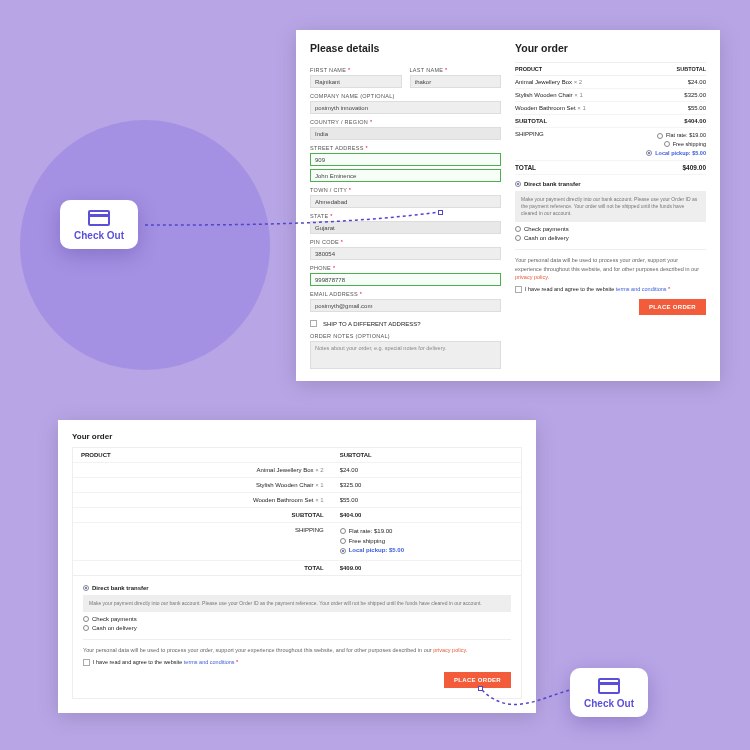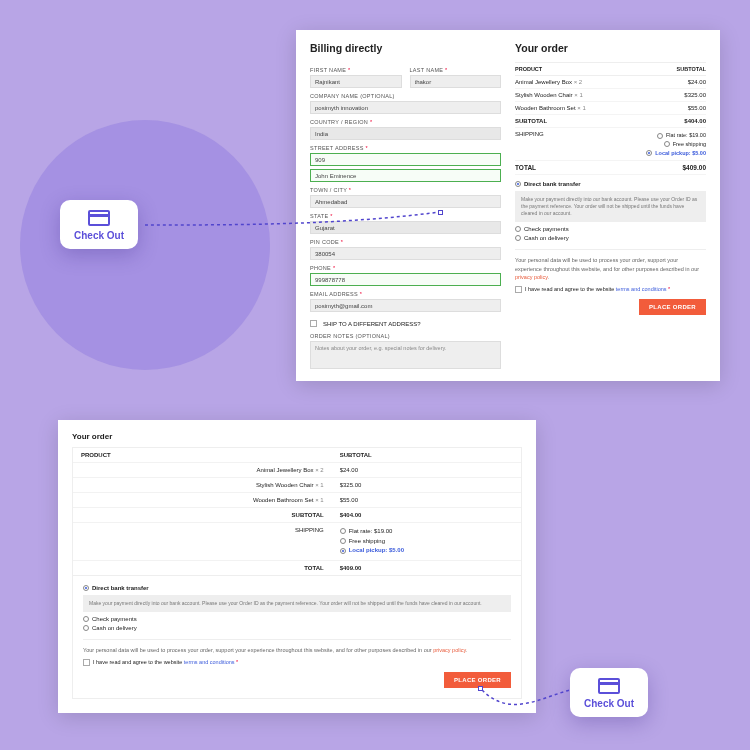--- a/index.html
+++ b/index.html
@@ -101,21 +101,21 @@
   .qty { color:#888; }
   .pm-opt { font-size:6px; margin:3px 0; display:flex; align-items:center;}
 </style>
 </head>
 <body>
 
 <div class="bg-blob"></div>
 
 <div class="panel-top">
   <div class="col">
-    <div class="h1">Billing directly</div>
+    <div class="h1">Please details</div>
     <div class="row2">
       <div>
         <div class="lbl"><span>FIRST NAME</span> <span class="req">*</span></div>
         <input class="inp" value="Rajnikant" style="">
       </div>
       <div>
         <div class="lbl"><span>LAST NAME</span> <span class="req">*</span></div>
         <input class="inp" value="thakor" style="">
       </div>
     </div>

